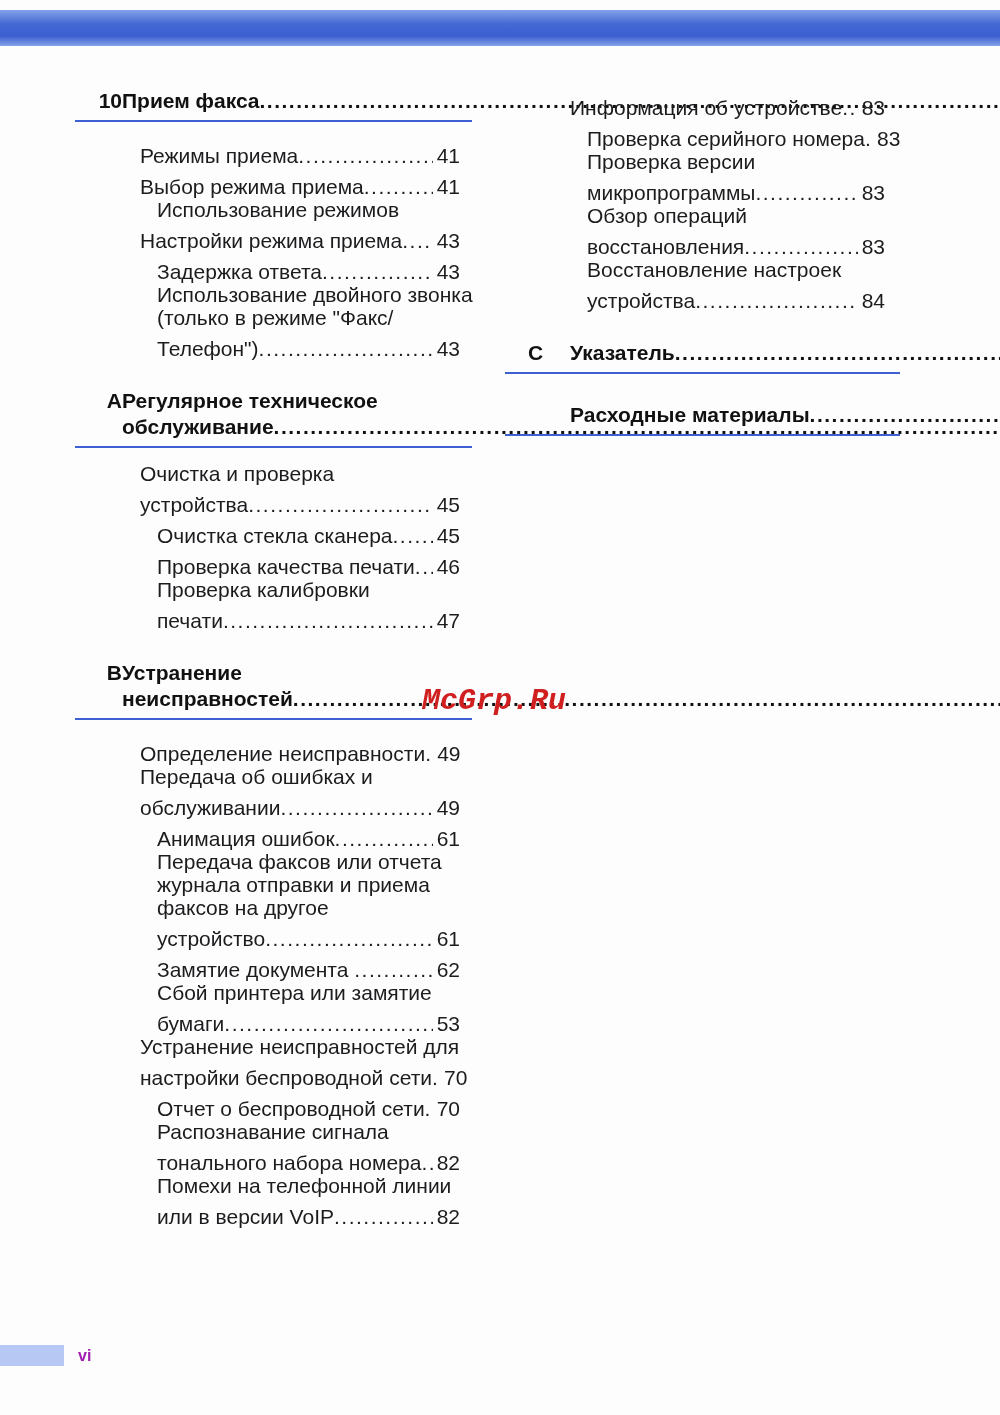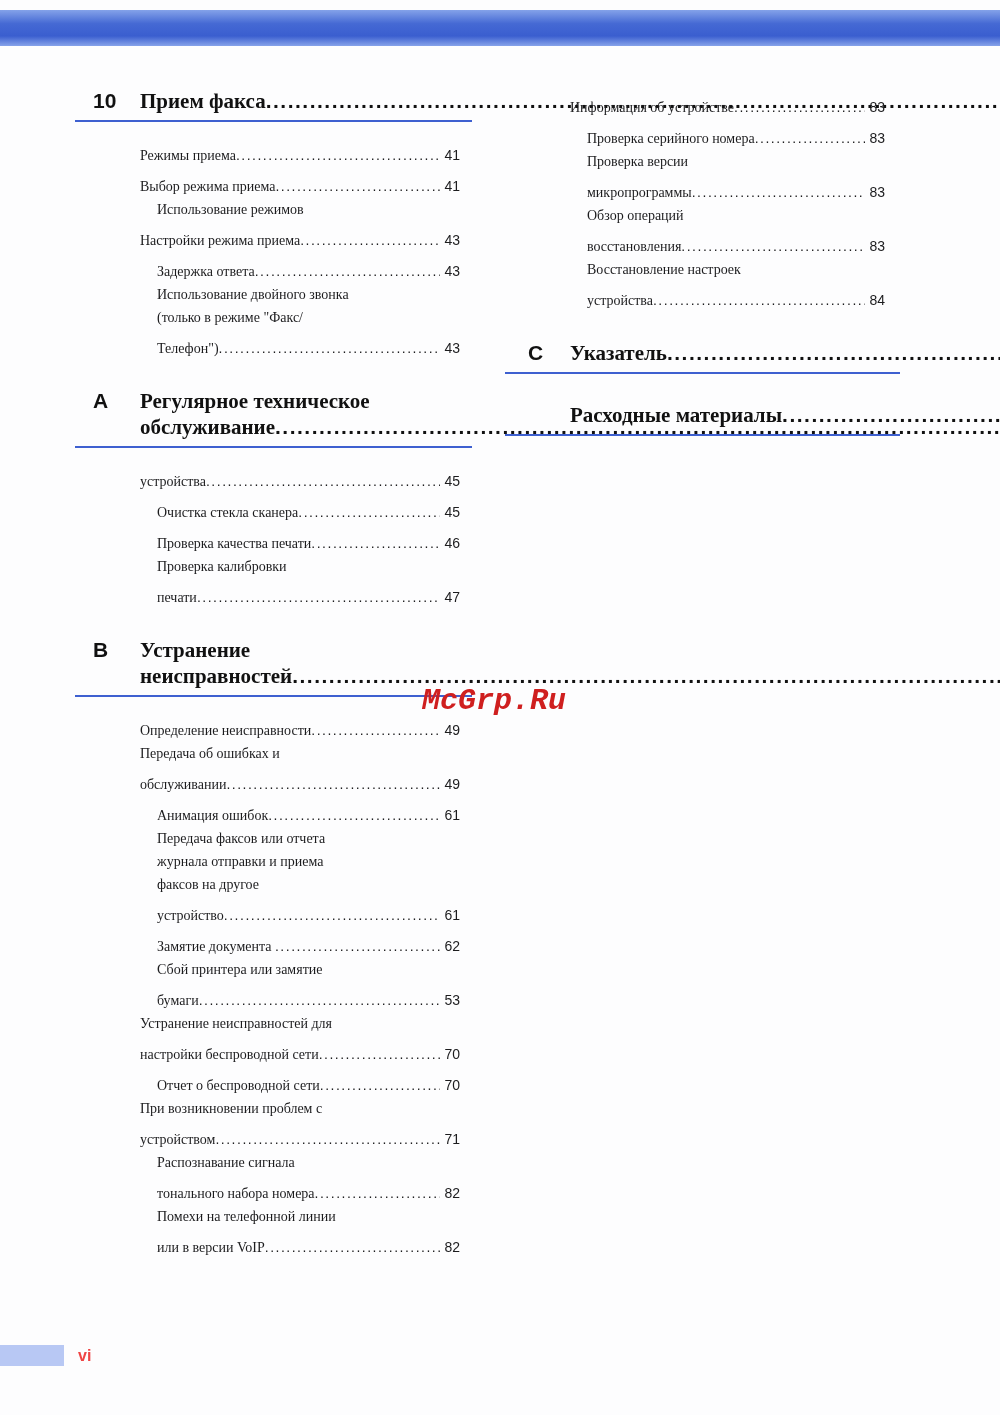--- a/index.html
+++ b/index.html
@@ -18,58 +18,58 @@
   .page{position:absolute;inset:0;}
   .header-bar{
     position:absolute;left:0;top:10px;width:1000px;height:36px;
     background:linear-gradient(180deg,#84a2e9 0%,#4569d4 38%,#3a5ecf 72%,#87a3ea 100%);
   }
   .col{position:absolute;top:88px;}
   .col-left{left:75px;width:397px;}
   .col-right{left:505px;width:395px;}
 
   
-  .toc-entry{font-size:14px;line-height:23px;margin-right:12px;}
+  .toc-entry{font-size:21px;line-height:23px;margin-right:12px;}
   .col-right .toc-entry{margin-right:15px;}
   .toc-entry.level1{padding-left:65px;}
   .toc-entry.level2{padding-left:82px;text-align:right;}
   .line{display:flex;align-items:baseline;}
-  .t{white-space:pre;font-family:Liberation Serif, serif;}
+  .t{white-space:pre;}
   .dots{flex:1 1 auto;overflow:hidden;white-space:nowrap;min-width:8px;}
   .dots::before{
     content:"........................................................................................................................";
     letter-spacing:1.5px;
   }
   .page-num{flex:0 0 auto;padding-left:4px;margin-top:8px;}
 
   
   .toc-heading{margin-top:28px;margin-bottom:14px;font-size:21px;line-height:26px;font-weight:bold;color:#111;}
   .toc-heading:first-child{margin-top:0;}
   .h-row{display:flex;align-items:flex-start;}
   .h-label{flex:0 0 auto;}
-  .col-left .h-label{margin-left:18px;width:47px;}
+  .col-left .h-label{width:47px;text-align:right;}
   .col-right .h-label{margin-left:23px;width:42px;}
   .h-lines{flex:1 1 auto;margin-right:12px;}
   .col-right .h-lines{margin-right:15px;}
   .rule{height:2px;background:var(--accent);margin-top:6px;width:100%;}
 
   .watermark{
     position:absolute;left:422px;top:684px;
     font-family:Liberation Mono, monospace;
     font-style:italic;font-weight:bold;
     font-size:30px;color:var(--wm);
     white-space:nowrap;
   }
   .footer-strip{
     position:absolute;left:0;top:1345px;width:64px;height:21px;
     background:var(--strip);
   }
   .footer-page{
     position:absolute;left:78px;top:1347px;
-    font-size:16px;font-weight:bold;color:#ef4444;
+    font-size:16px;font-weight:bold;color:#a21caf;
   }
 </style>
 </head>
 <body>
 
 <div class="page">
   <div class="header-bar"></div>
   <div class="col col-left" id="col-left">
       <div class="toc-heading">
         <div class="h-row">
@@ -139,20 +139,23 @@
             <div class="h-line line">
               <span class="t">обслуживание</span>
               <span class="dots"></span>
             </div>
           </div>
         </div>
         <div class="rule"></div>
       </div>
       <div class="toc-entry level1">
         <div class="e-line line">
+          <span class="t">Очистка и проверка</span>
+        </div>
+        <div class="e-line line">
           <span class="t">устройства</span>
           <span class="dots"></span>
           <span class="page-num">45</span>
         </div>
       </div>
       <div class="toc-entry level2">
         <div class="e-line line">
           <span class="t">Очистка стекла сканера</span>
           <span class="dots"></span>
           <span class="page-num">45</span>
@@ -255,30 +258,20 @@
           <span class="t">настройки беспроводной сети</span>
           <span class="dots"></span>
           <span class="page-num">70</span>
         </div>
       </div>
       <div class="toc-entry level2">
         <div class="e-line line">
           <span class="t">Отчет о беспроводной сети</span>
           <span class="dots"></span>
           <span class="page-num">70</span>
-        </div>
-      </div>
-      <div class="toc-entry level1">
-        <div class="e-line line">
-          <span class="t">При возникновении проблем с</span>
-        </div>
-        <div class="e-line line">
-          <span class="t">устройством</span>
-          <span class="dots"></span>
-          <span class="page-num">71</span>
         </div>
       </div>
       <div class="toc-entry level2">
         <div class="e-line line">
           <span class="t">Распознавание сигнала</span>
         </div>
         <div class="e-line line">
           <span class="t">тонального набора номера</span>
           <span class="dots"></span>
           <span class="page-num">82</span>

